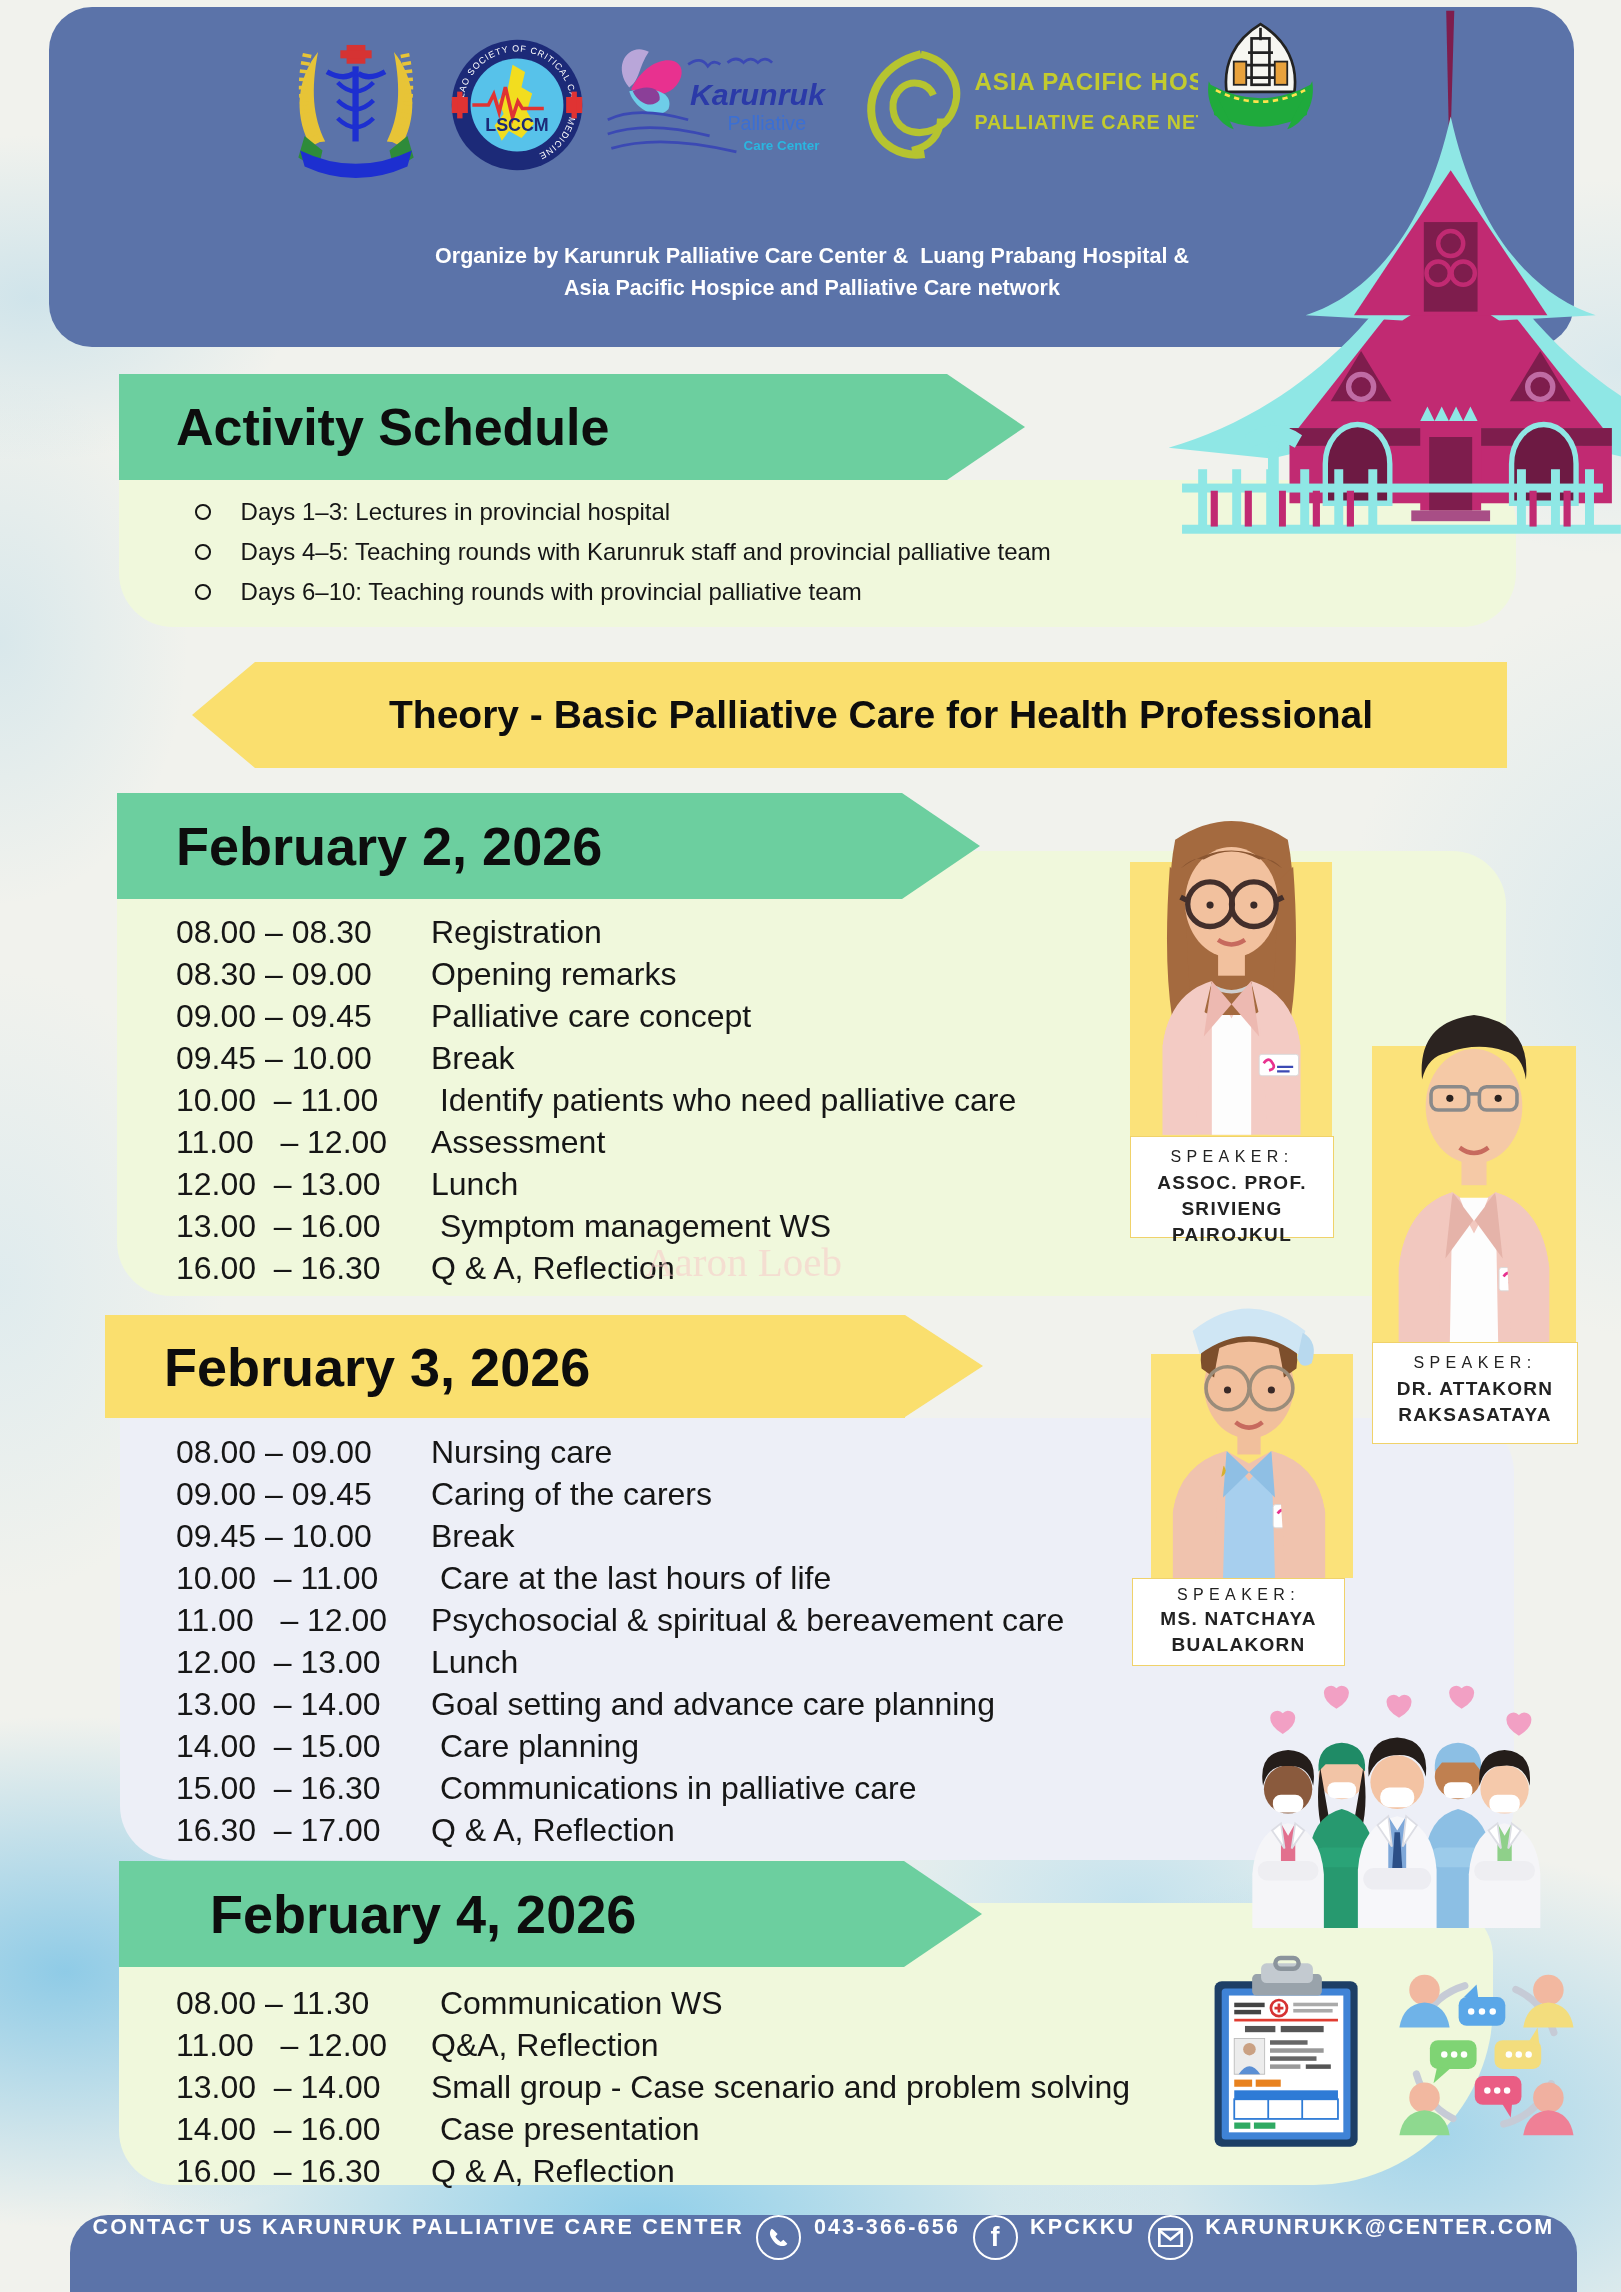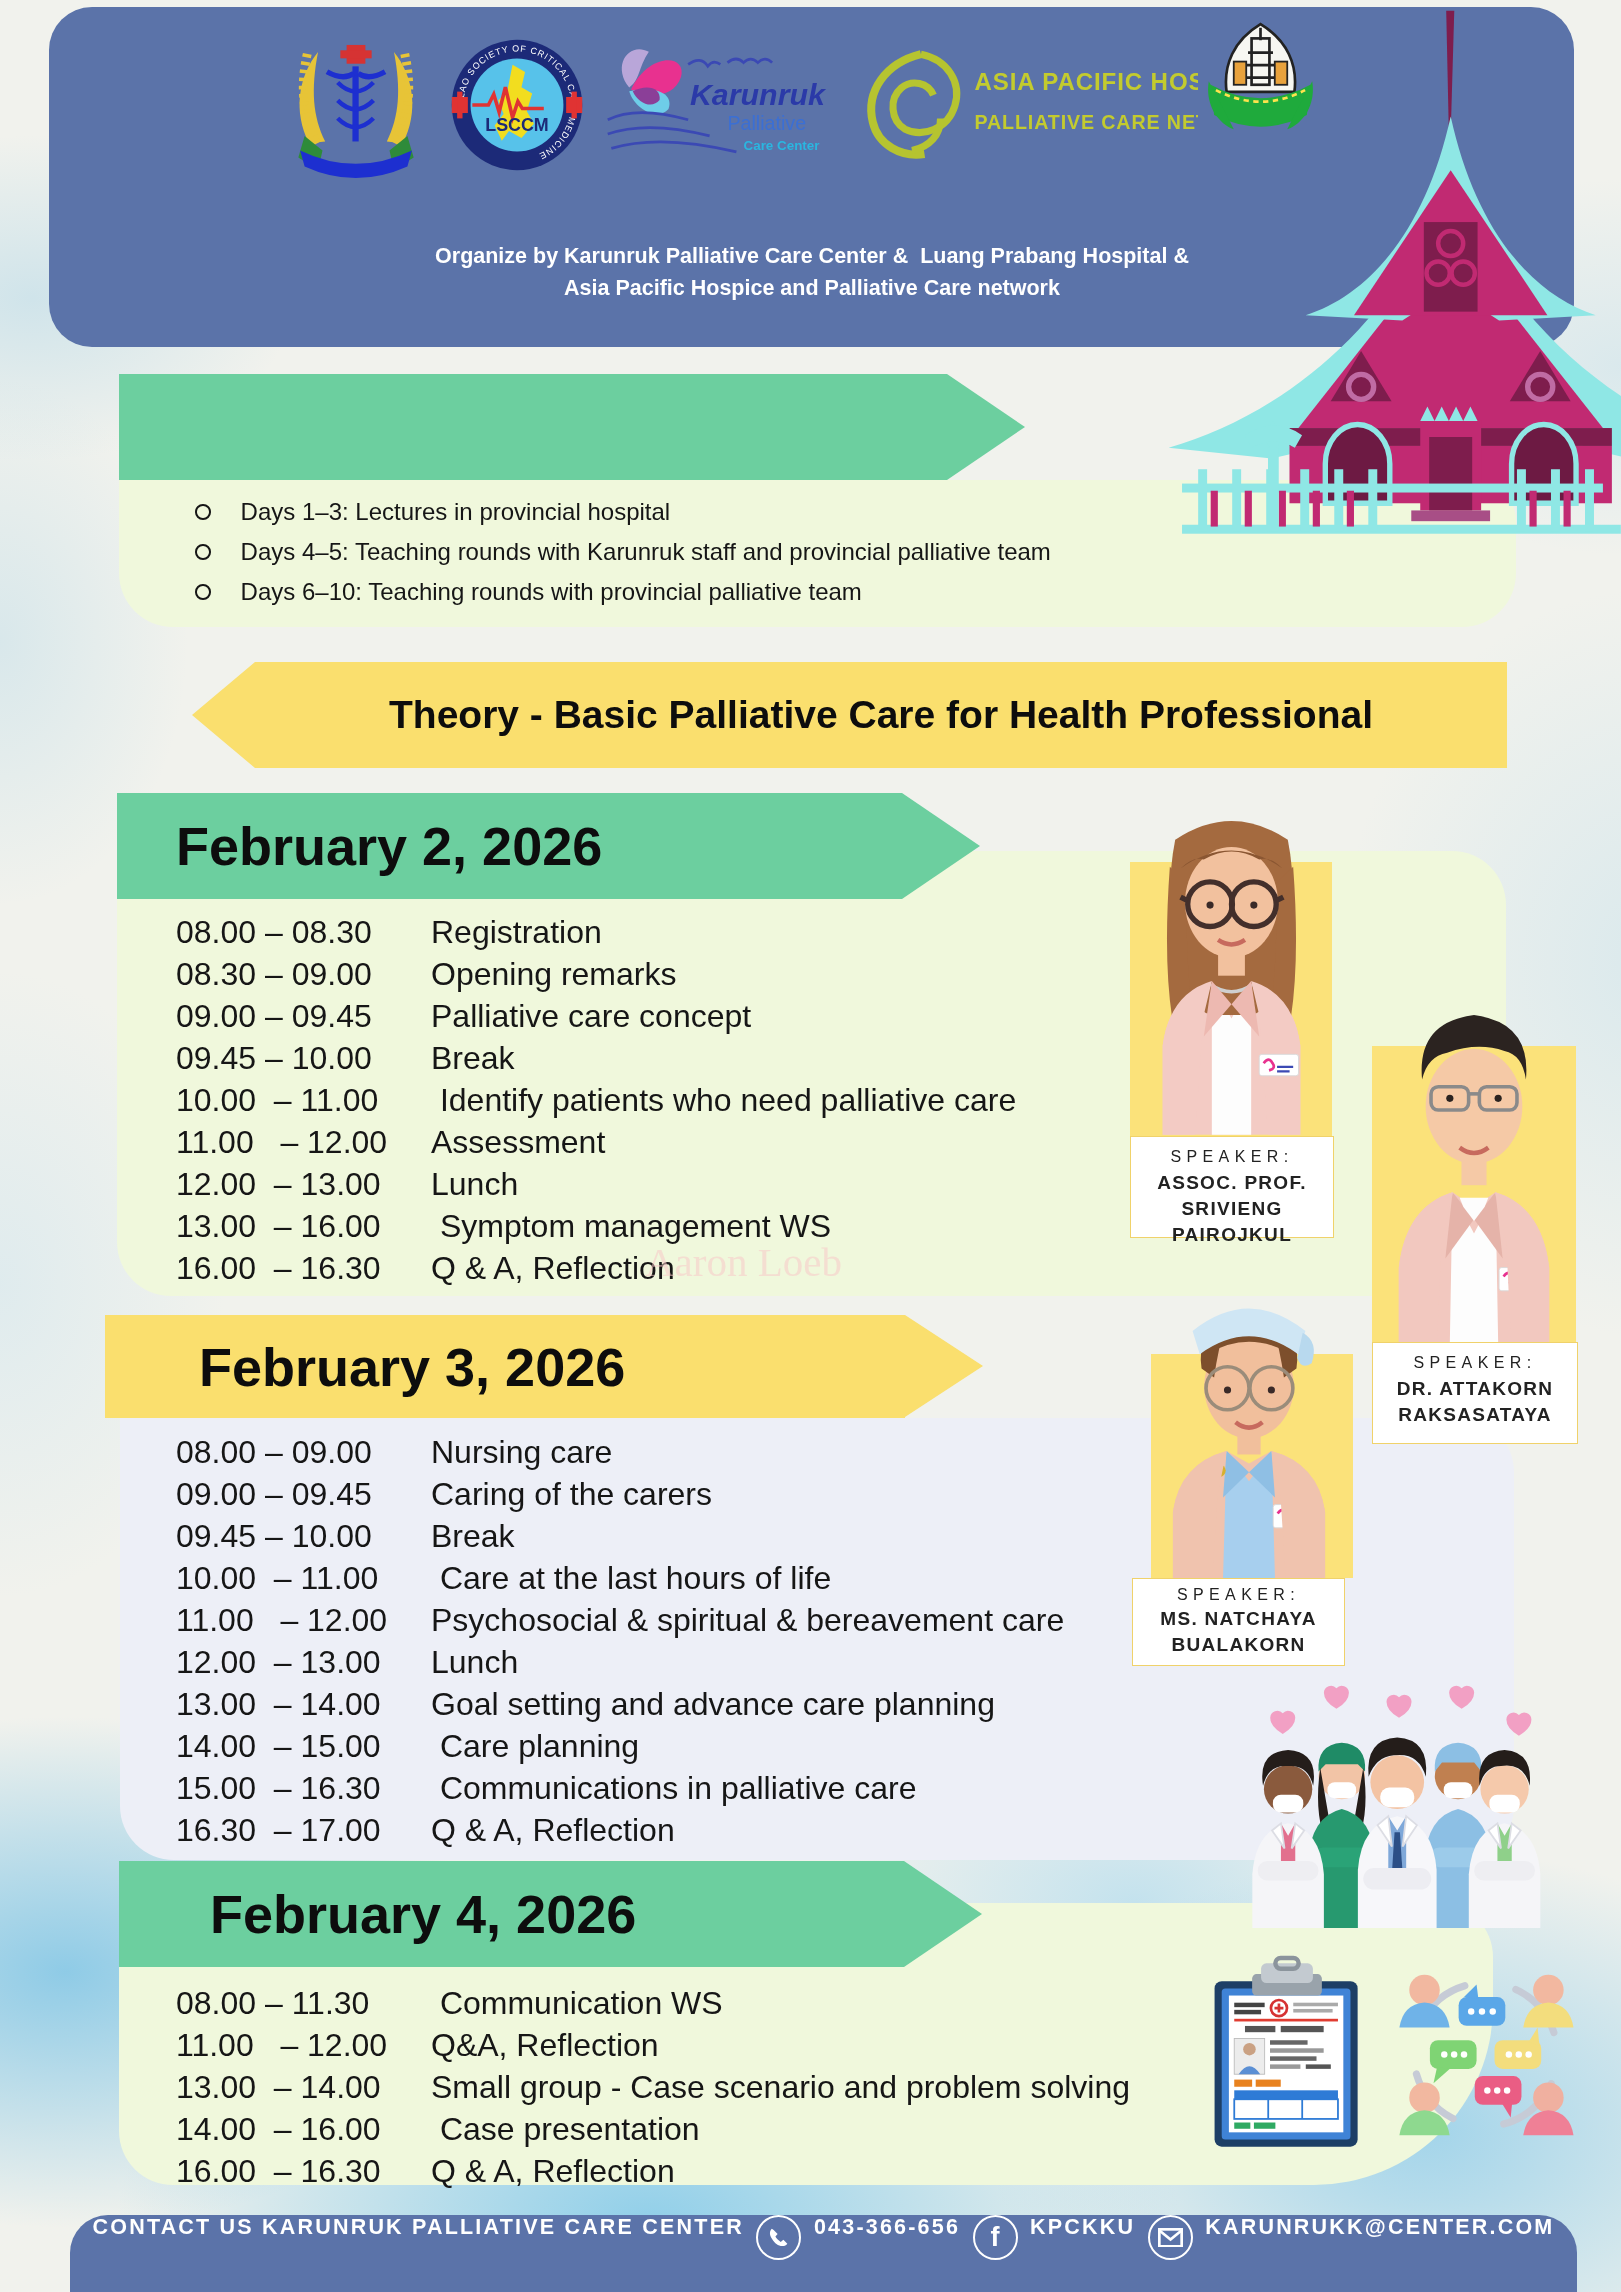--- a/index.html
+++ b/index.html
@@ -190,20 +190,21 @@
     <polygon points="120,488 132,506 144,488 132,470" fill="#8fe7e5"></polygon>
     <rect x="126" y="500" width="12" height="94" fill="#8fe7e5"></rect>
     <path d="M100,486 q32,-22 64,0 l-8,14 q-24,-14 -48,0 Z" fill="#8fe7e5"></path>
   </svg>
 
   <div class="abs header-sub" style="top:244px">Organize by Karunruk Palliative Care Center &amp;  Luang Prabang Hospital &amp;</div>
   <div class="abs header-sub" style="top:276px">Asia Pacific Hospice and Palliative Care network</div>
 
   <div class="abs panel cream" style="left:119px;top:480px;width:1397px;height:147px;border-radius:0 41px 54px 54px;"></div>
   <div class="abs banner green" style="left:119px;top:374px;width:828px;">
+    <span class="bt" style="font-size:52px;margin-left:57px;">Activity Schedule</span>
     <span class="arrow"></span>
   </div>
   <div class="abs bullets" style="left:195px;top:492px;">
     <div class="brow">
         <span class="dot"></span>
         <span>Days 1–3: Lectures in provincial hospital</span>
       </div>
     <div class="brow">
         <span class="dot"></span>
         <span>Days 4–5: Teaching rounds with Karunruk staff and provincial palliative team</span>
@@ -351,21 +352,21 @@
     <path d="M210,334 V260 Q202,206 150,192 L160,240 L166,334 Z" fill="#f0c3ae"></path>
   </svg>
   <div class="abs spk-label" style="left:1132px;top:1578px;width:211px;height:86px;">
     <div class="l1" style="margin-top:7.2px">SPEAKER:</div>
     <div class="l2" style="margin-top:1.8px">MS. NATCHAYA</div>
     <div class="l3">BUALAKORN</div>
   </div>
 
   <div class="abs panel lavender" style="left:120px;top:1418px;width:1394px;height:442px;border-radius:0 54px 54px 54px;"></div>
   <div class="abs banner yellow" style="left:105px;top:1315px;width:800px;height:103px;">
-    <span class="bt" style="font-size:54px;margin-left:94px;">February 3, 2026</span>
+    <span class="bt" style="font-size:54px;margin-left:59px;">February 3, 2026</span>
     <span class="arrow" style="border-top-width:51px;border-bottom-width:51px;"></span>
   </div>
   <div class="abs sched" style="left:176px;top:1431px;">
     <div class="srow">
         <span class="t">08.00 – 09.00</span>
         <span class="a">Nursing care</span>
       </div>
     <div class="srow">
         <span class="t">09.00 – 09.45</span>
         <span class="a">Caring of the carers</span>

